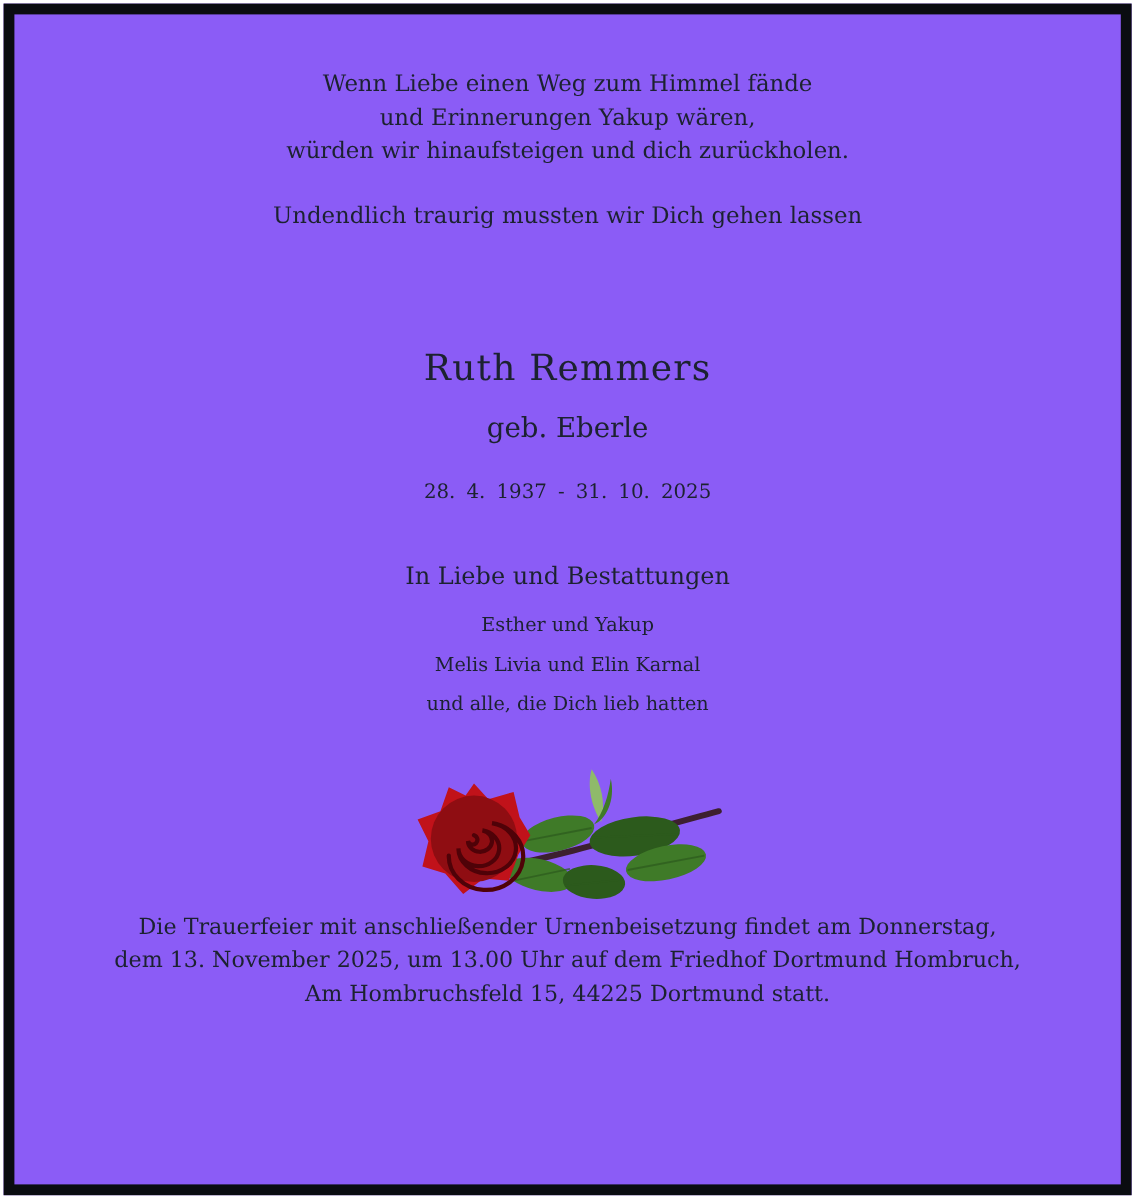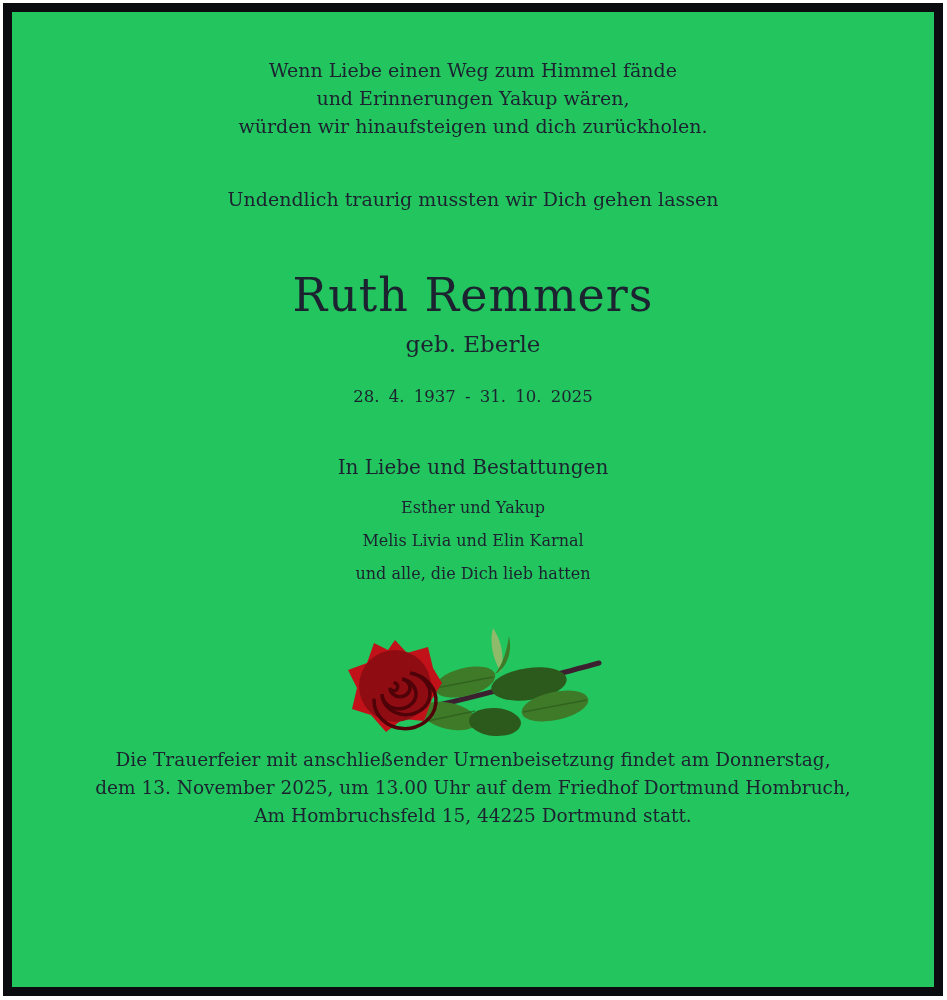--- a/index.html
+++ b/index.html
@@ -15,45 +15,45 @@
     color: var(--text_color, #1c2230);
   }
   .frame {
     position: absolute;
     left: 3px;
     top: 3px;
     right: 4px;
     bottom: 4px;
     border: 9px solid var(--frame_color, #0a0c10);
     box-sizing: border-box;
-    background: #22c55e;
+    background: #8b5cf6;
     text-decoration: underline;
   }
   .content {
     position: absolute;
     left: 16px;
     top: 16px;
     right: 16px;
     bottom: 16px;
     text-align: center;
     padding-top: 28px;
     box-sizing: border-box;
   }
   .verse {
     font-size: 19px;
     line-height: 28px;
   }
   .farewell {
-    margin-top: 45px;
+    margin-top: 26px;
     font-size: 19px;
     line-height: 28px;
   }
   .name {
-    margin-top: 54px;
-    font-size: 46px;
+    margin-top: 86px;
+    font-size: 30px;
     line-height: 56px;
     letter-spacing: 1px;
   }
   .maiden {
     margin-top: 6px;
     font-size: 23px;
     line-height: 30px;
   }
   .dates {
     margin-top: 26px;

